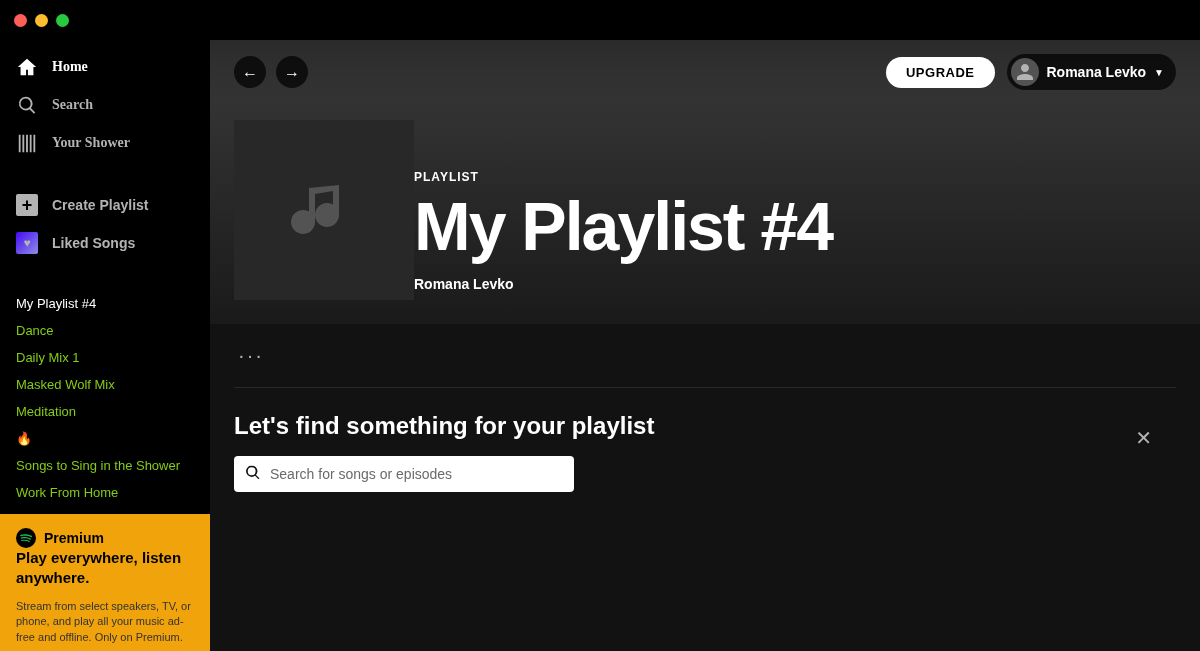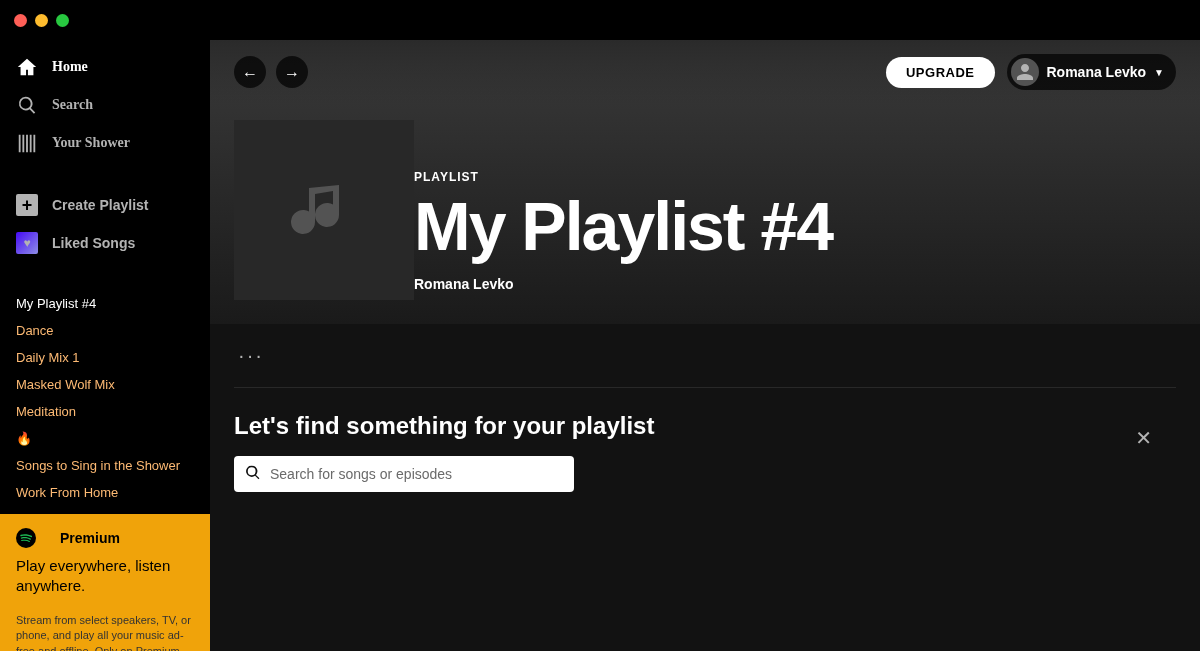--- a/index.html
+++ b/index.html
@@ -126,55 +126,55 @@
     }
 
     .playlist-list {
       padding: 8px 0;
       flex: 1;
     }
 
     .playlist-item {
       padding: 6px 16px;
       font-size: 13px;
-      color: #fdba74;
+      color: #84cc16;
       cursor: pointer;
       white-space: nowrap;
       overflow: hidden;
       text-overflow: ellipsis;
     }
     .playlist-item.active { color: #fff; }
 
     
     .premium-banner {
       background: #f0a30a;
       color: #000;
       padding: 14px 16px;
       margin: 0;
       flex-shrink: 0;
     }
     .premium-header {
       display: flex;
       align-items: center;
-      gap: 24px;
-      margin-bottom: 8px;
+      gap: 8px;
+      margin-bottom: 0;
     }
     .spotify-logo-small {
       width: 20px;
       height: 20px;
     }
     .premium-title {
       font-size: 14px;
       font-weight: 700;
     }
     .premium-tagline {
       font-size: 15px;
-      font-weight: 400;
+      font-weight: 700;
       line-height: 1.3;
-      margin-bottom: 18px;
+      margin-bottom: 12px;
     }
     .premium-desc {
       font-size: 11px;
       line-height: 1.4;
       color: #333;
     }
 
     
     .main-content {
       flex: 1;

